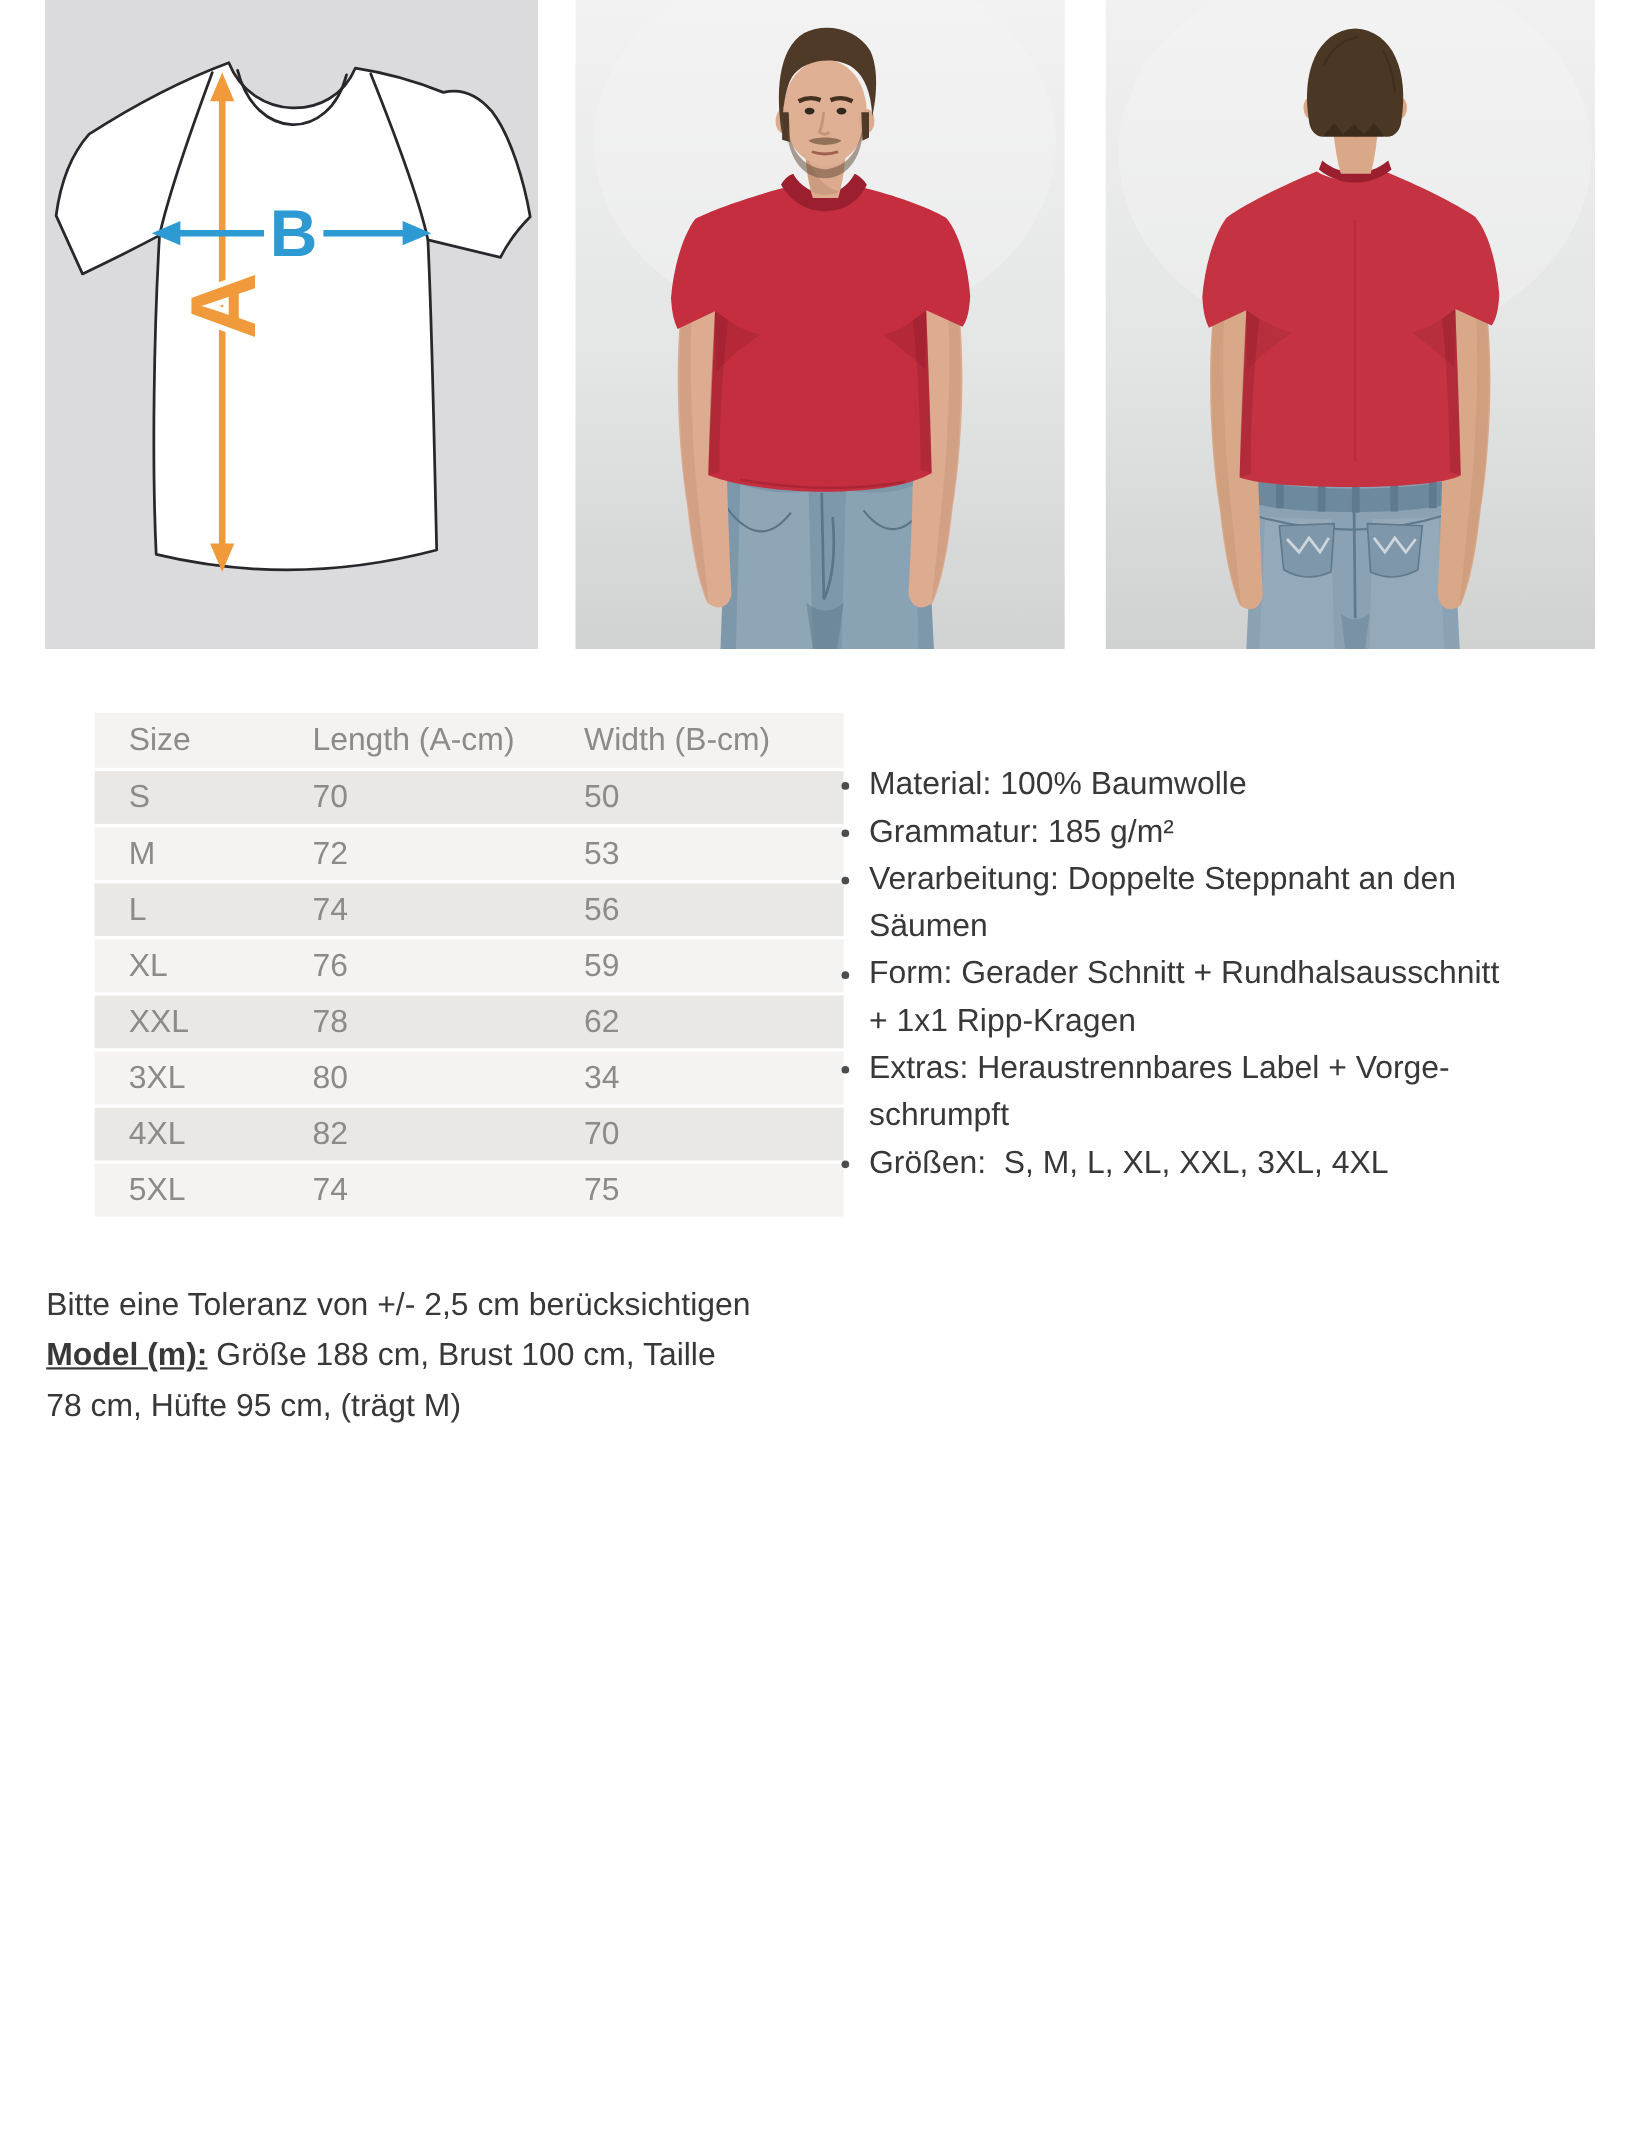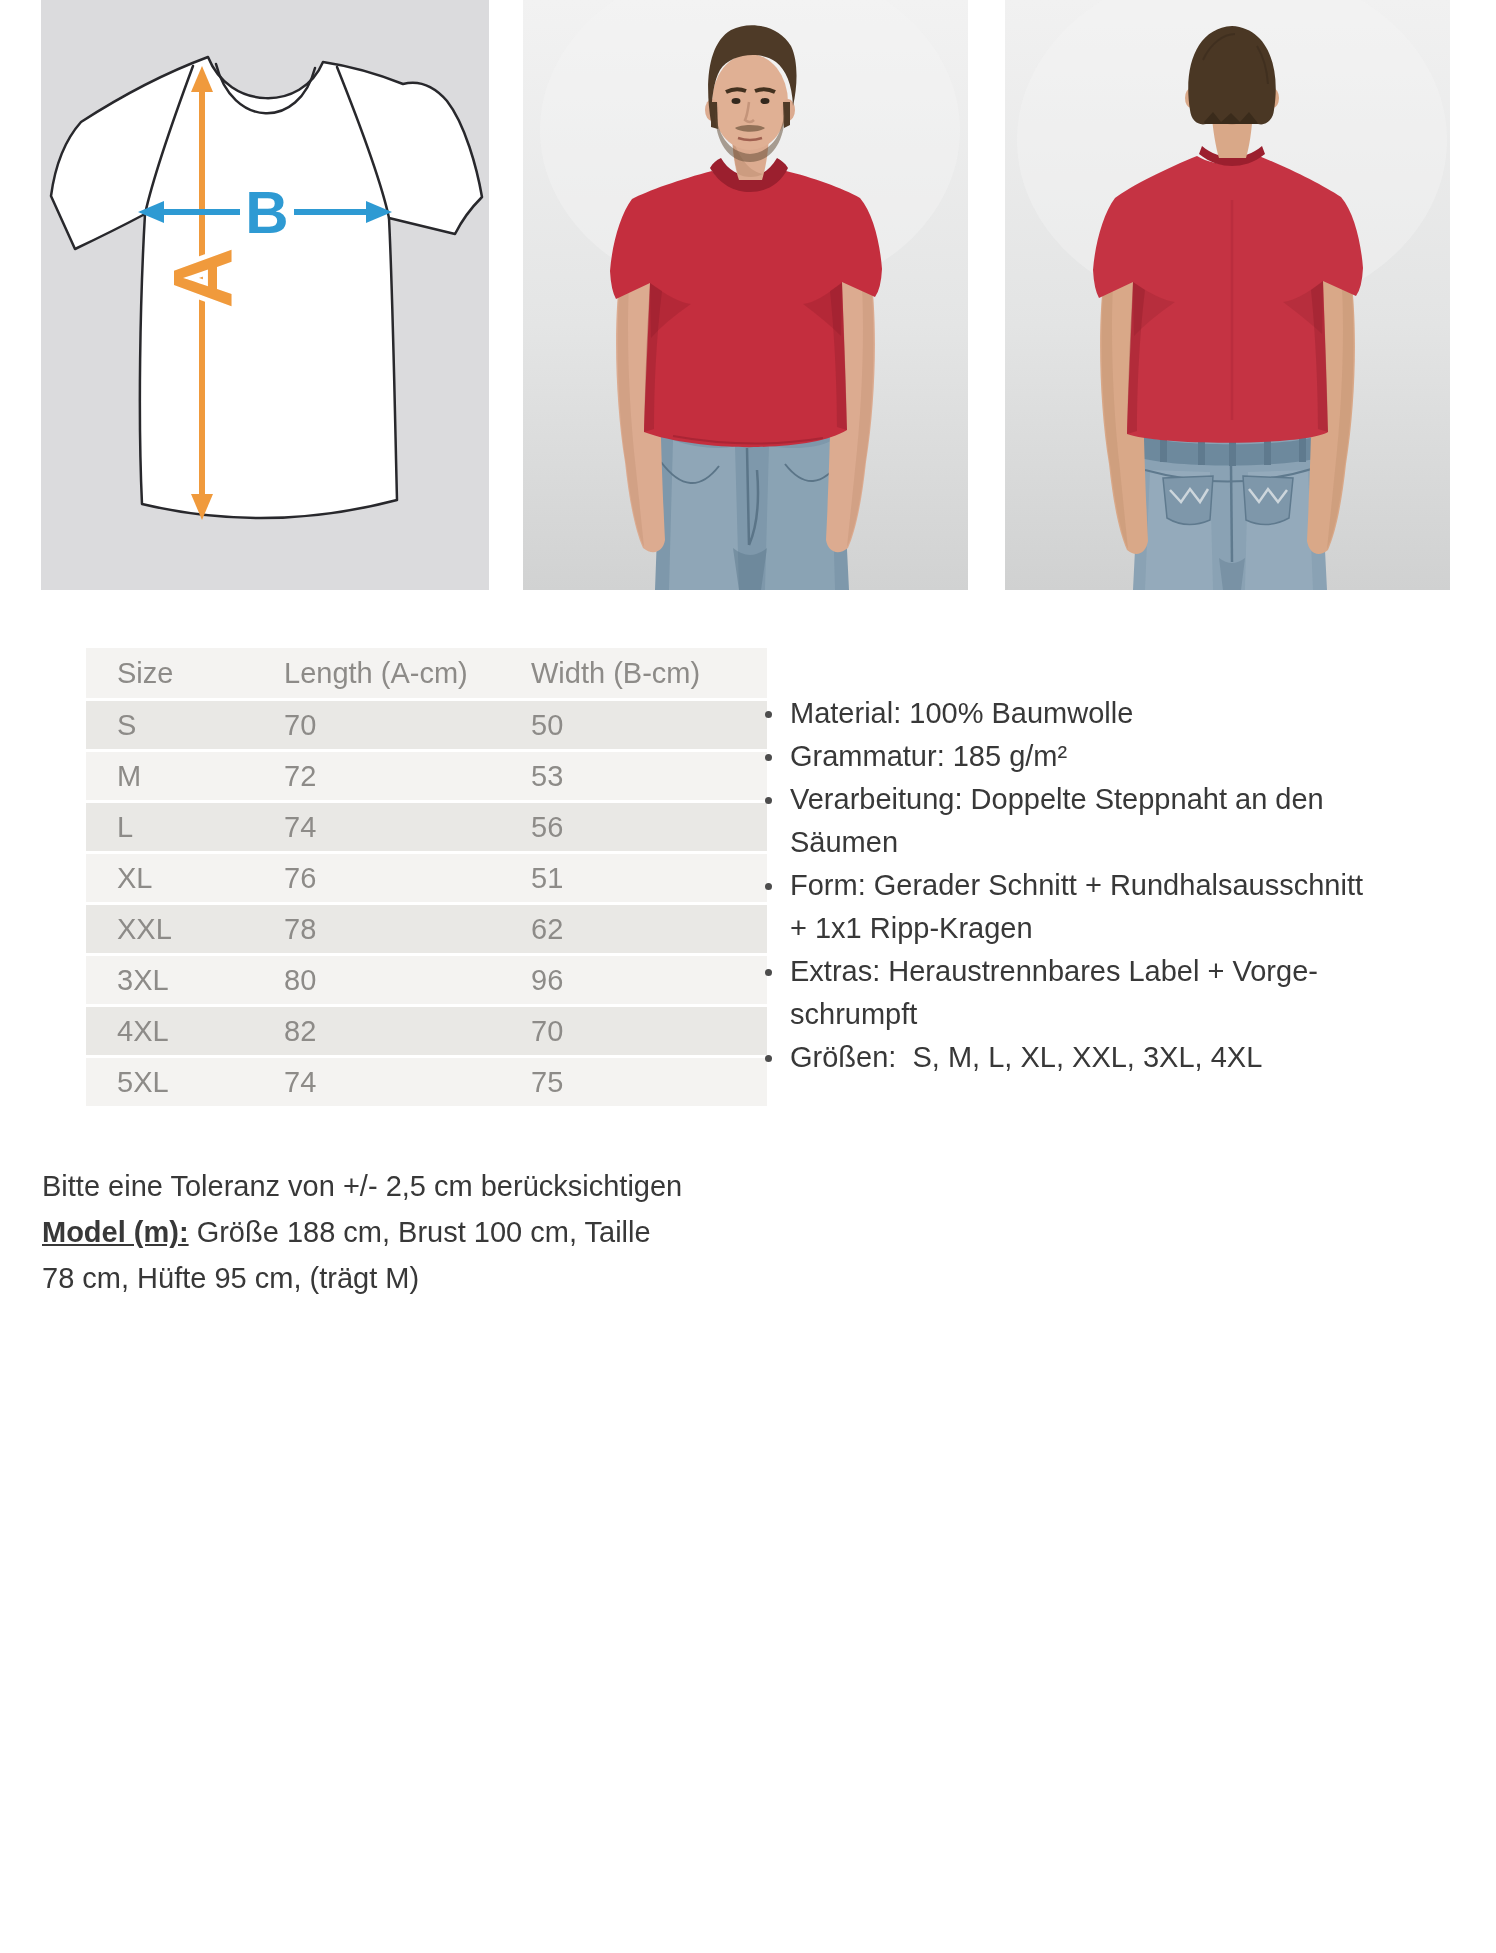--- a/index.html
+++ b/index.html
@@ -208,31 +208,31 @@
       <span class="c3">53</span>
     </div>
     <div class="t-row dark">
       <span class="c1">L</span>
       <span class="c2">74</span>
       <span class="c3">56</span>
     </div>
     <div class="t-row">
       <span class="c1">XL</span>
       <span class="c2">76</span>
-      <span class="c3">51</span>
+      <span class="c3">59</span>
     </div>
     <div class="t-row dark">
       <span class="c1">XXL</span>
       <span class="c2">78</span>
       <span class="c3">62</span>
     </div>
     <div class="t-row">
       <span class="c1">3XL</span>
       <span class="c2">80</span>
-      <span class="c3">96</span>
+      <span class="c3">34</span>
     </div>
     <div class="t-row dark">
       <span class="c1">4XL</span>
       <span class="c2">82</span>
       <span class="c3">70</span>
     </div>
     <div class="t-row">
       <span class="c1">5XL</span>
       <span class="c2">74</span>
       <span class="c3">75</span>

